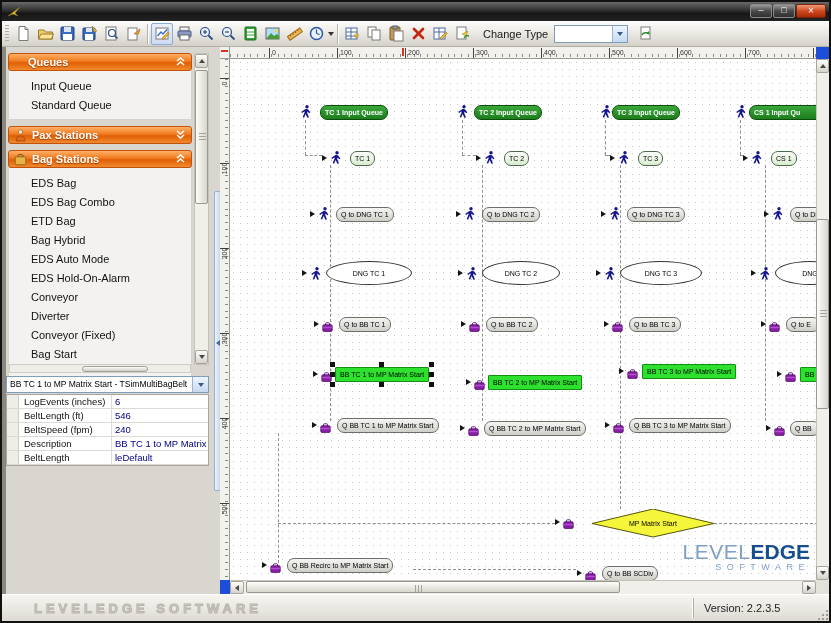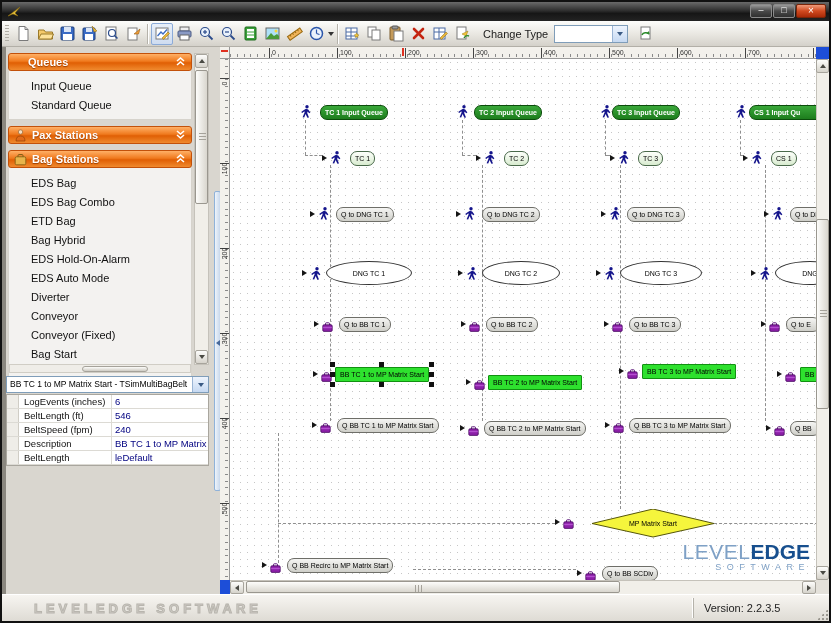--- a/index.html
+++ b/index.html
@@ -351,24 +351,24 @@
                     <polyline points="2,5 5.5,2 9,5"></polyline>
                     <polyline points="2,9 5.5,6 9,9"></polyline>
                   </g>
                 </svg></span>
             </div>
             <div class="sb-items">
               <div class="sb-item">EDS Bag</div>
               <div class="sb-item">EDS Bag Combo</div>
               <div class="sb-item">ETD Bag</div>
               <div class="sb-item">Bag Hybrid</div>
+              <div class="sb-item">EDS Auto Mode</div>
               <div class="sb-item">EDS Hold-On-Alarm</div>
-              <div class="sb-item">EDS Auto Mode</div>
+              <div class="sb-item">Conveyor</div>
               <div class="sb-item">Diverter</div>
-              <div class="sb-item">Conveyor</div>
               <div class="sb-item">Conveyor (Fixed)</div>
               <div class="sb-item">Bag Start</div>
               <div class="sb-hscroll">
                 <div class="sb-hthumb"></div>
               </div>
             </div>
           </div>
         </div>
     </div>
 

